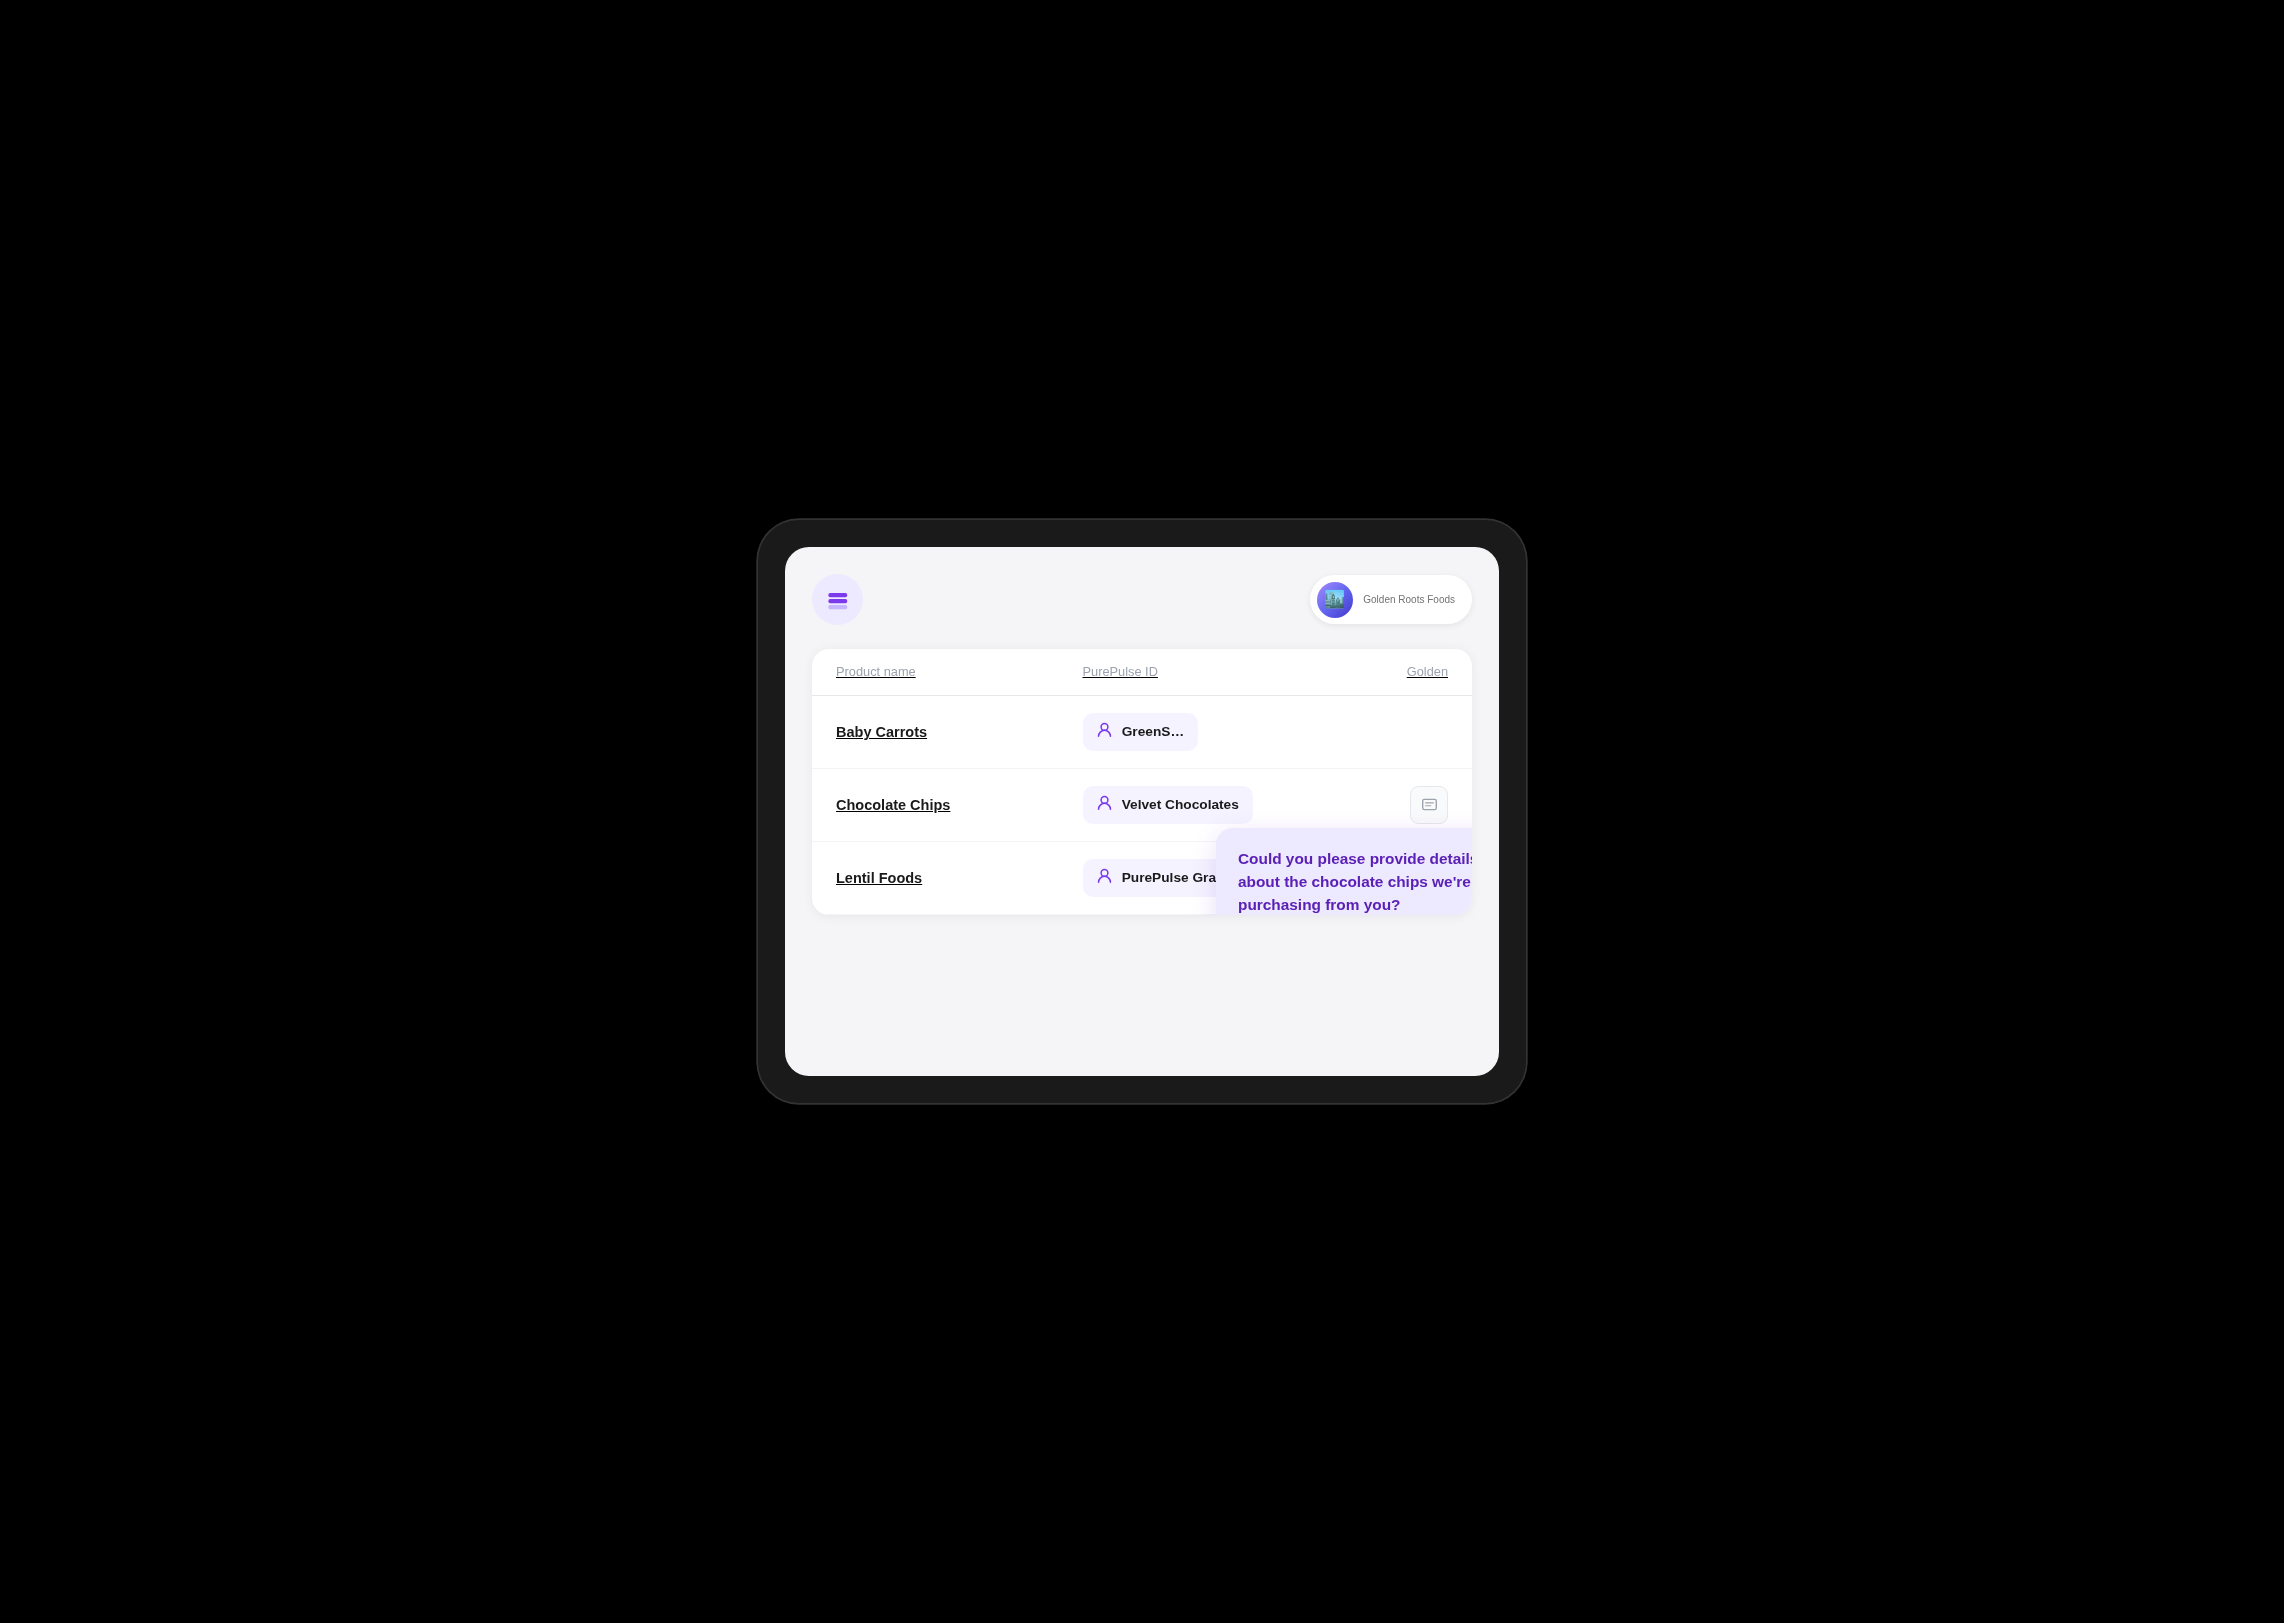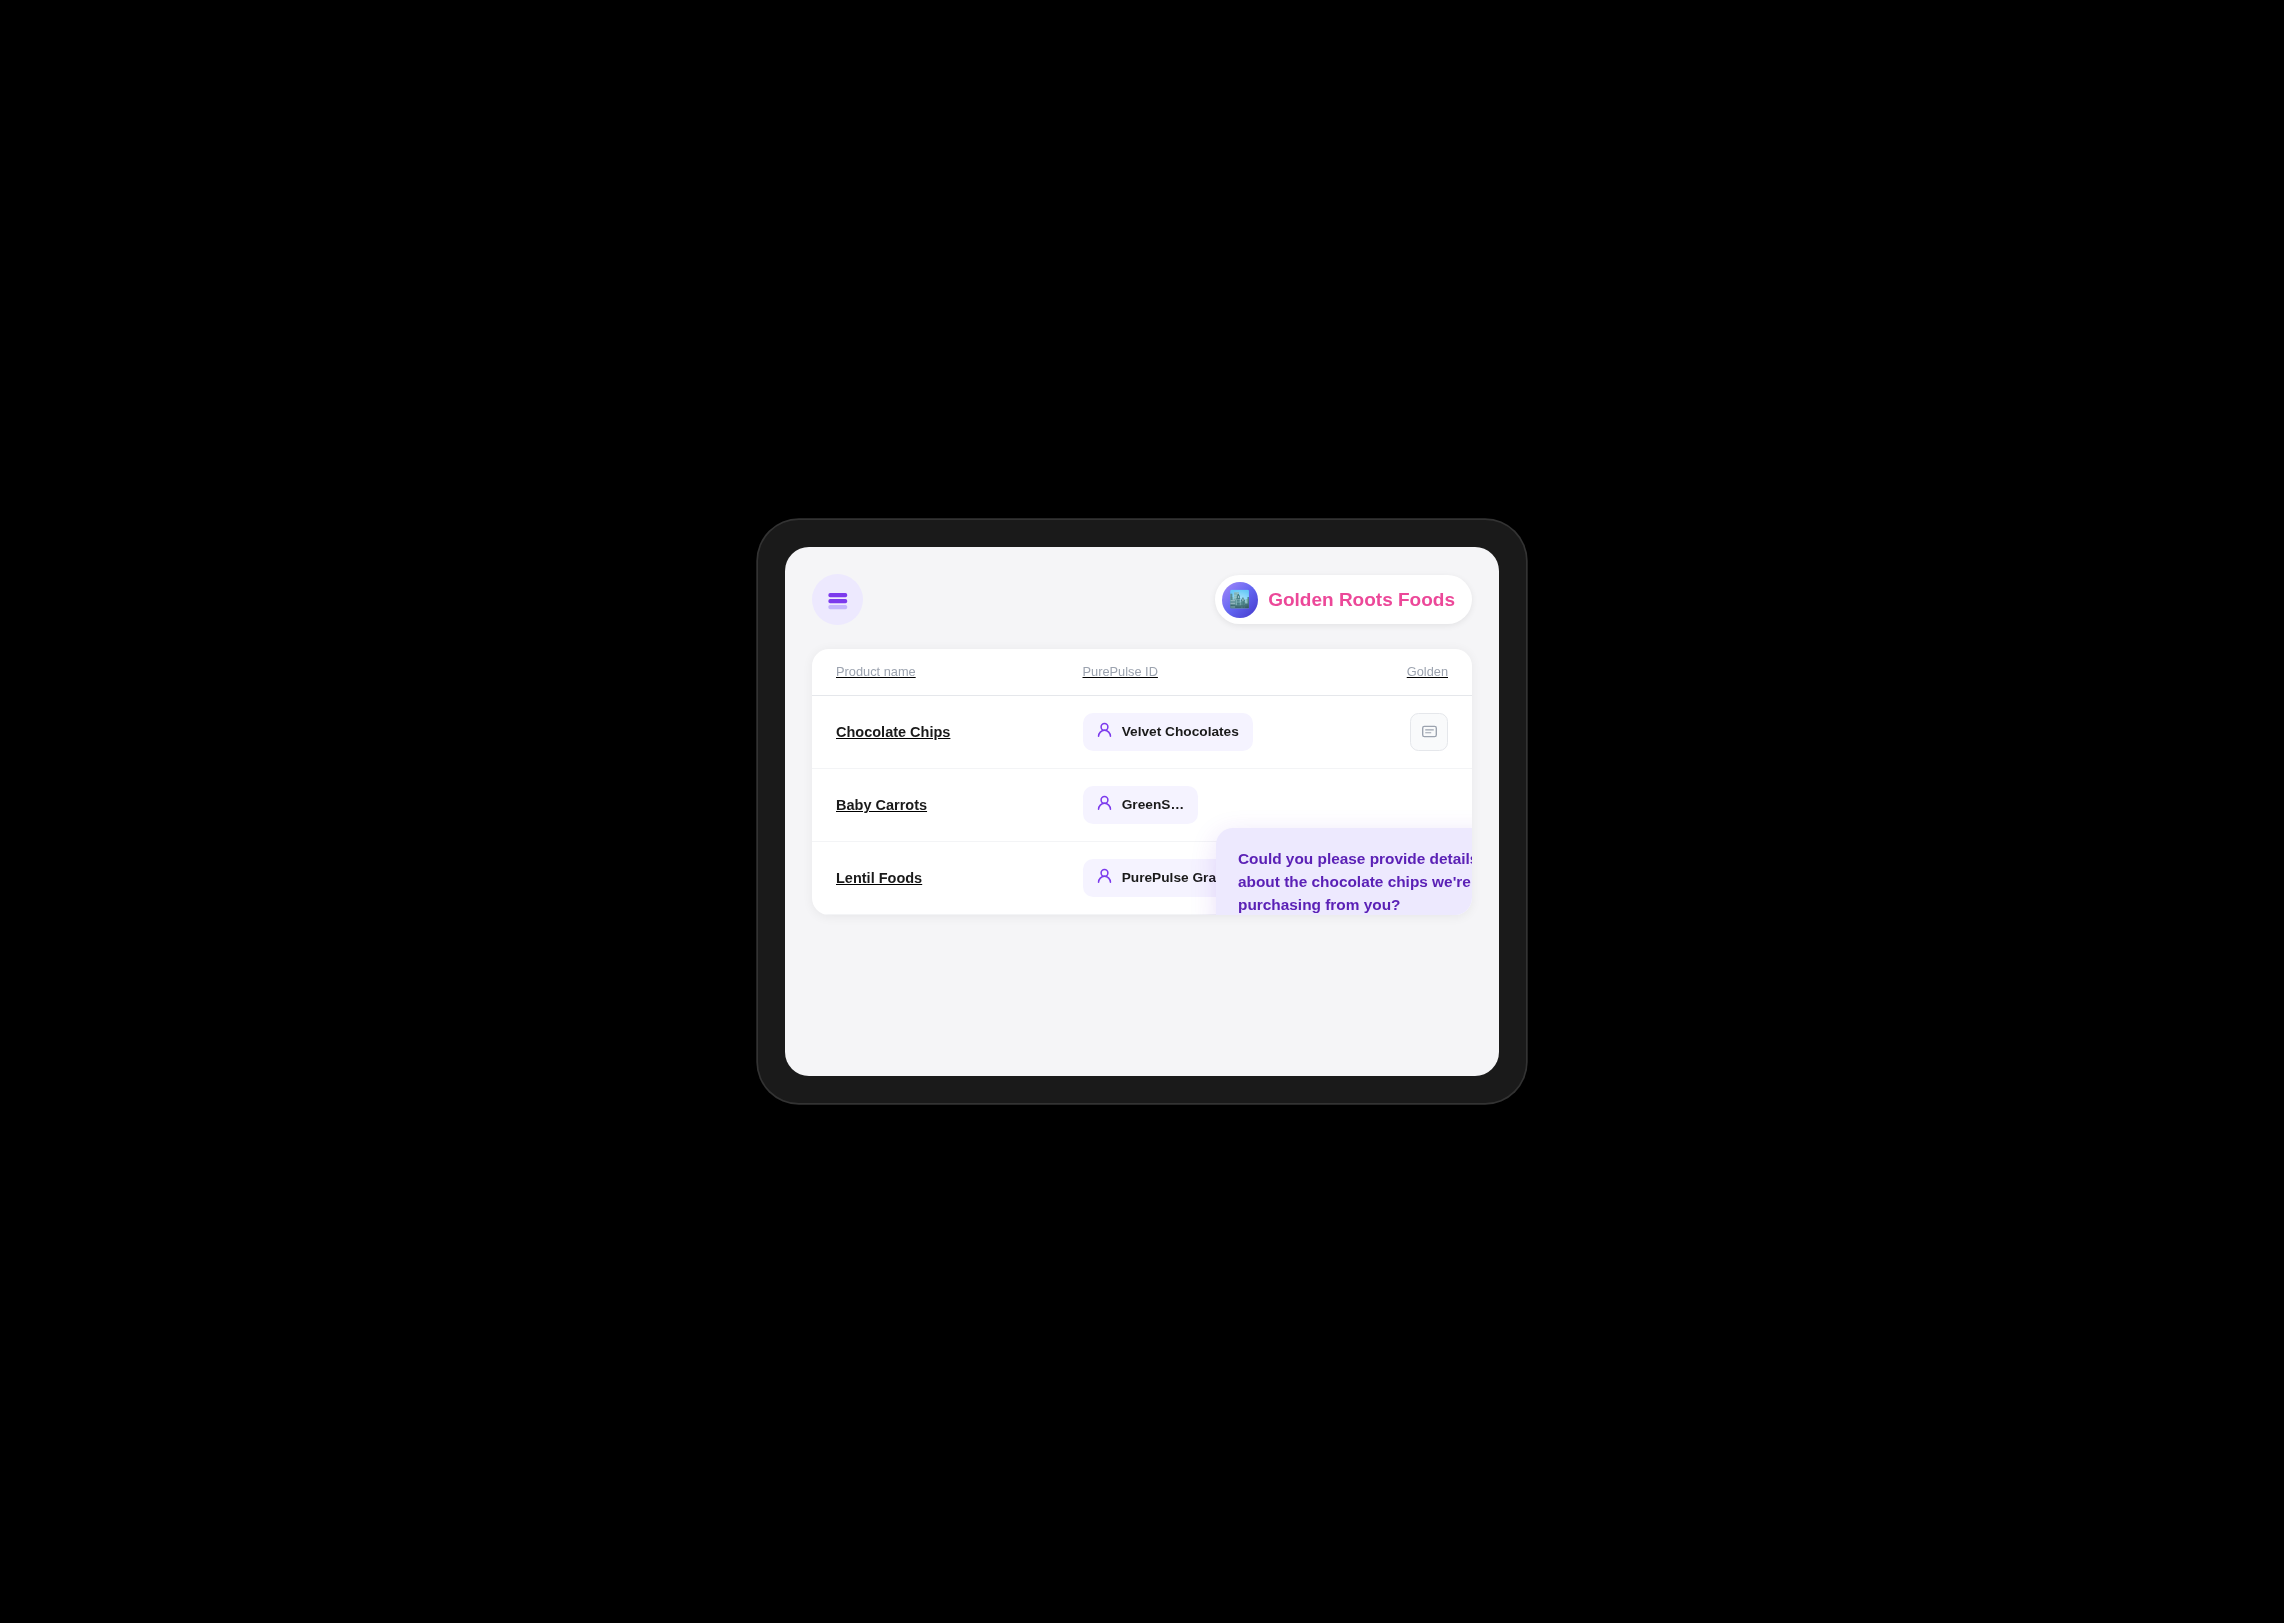--- a/index.html
+++ b/index.html
@@ -72,23 +72,23 @@
       display: flex;
       align-items: center;
       justify-content: center;
     }
 
     .company-avatar-building {
       font-size: 17px;
     }
 
     .company-name {
-      font-size: 19px;
-      font-weight: 700;
-      color: #ec4899;
+      font-size: 10px;
+      font-weight: 400;
+      color: #737373;
     }
 
     
     .table-container {
       background: #fff;
       border-radius: 17px;
       overflow: hidden;
       box-shadow: 0 1.7px 10.2px rgba(0,0,0,0.06);
       position: relative;
       text-decoration: underline;
@@ -230,57 +230,57 @@
 
     <div class="table-container">
 
       <div class="table-header">
         <div class="table-header-cell">Product name</div>
         <div class="table-header-cell">PurePulse ID</div>
         <div class="table-header-cell">Golden</div>
       </div>
 
       <div class="table-row">
+        <div class="product-name">Baby Carrots</div>
+        <div>
+          <div class="reference-partial">
+            <span class="user-icon">
+              <svg width="17" height="17" viewBox="0 0 20 20" fill="none">
+                <circle cx="10" cy="7" r="4" stroke="#7c3aed" stroke-width="1.8"></circle>
+                <path d="M3 18c0-3.866 3.134-7 7-7s7 3.134 7 7" stroke="#7c3aed" stroke-width="1.8" stroke-linecap="round"></path>
+              </svg>
+            </span>
+            <span class="reference-name">GreenS…</span>
+          </div>
+        </div>
+        <div class="message-btn">
+        </div>
+      </div>
+
+      <div class="table-row">
         <div class="product-name">Chocolate Chips</div>
         <div>
           <div class="reference-badge">
             <span class="user-icon">
               <svg width="17" height="17" viewBox="0 0 20 20" fill="none">
                 <circle cx="10" cy="7" r="4" stroke="#7c3aed" stroke-width="1.8"></circle>
                 <path d="M3 18c0-3.866 3.134-7 7-7s7 3.134 7 7" stroke="#7c3aed" stroke-width="1.8" stroke-linecap="round"></path>
               </svg>
             </span>
             <span class="reference-name">Velvet Chocolates</span>
           </div>
         </div>
         <div class="message-btn">
           <div class="message-icon-btn">
             <svg width="17" height="17" viewBox="0 0 20 20" fill="none">
               <rect x="2" y="4" width="16" height="12" rx="2" stroke="#9ca3af" stroke-width="1.6"></rect>
               <line x1="5" y1="8" x2="15" y2="8" stroke="#9ca3af" stroke-width="1.4"></line>
               <line x1="5" y1="11.5" x2="12" y2="11.5" stroke="#9ca3af" stroke-width="1.4"></line>
             </svg>
           </div>
-        </div>
-      </div>
-
-      <div class="table-row">
-        <div class="product-name">Baby Carrots</div>
-        <div>
-          <div class="reference-partial">
-            <span class="user-icon">
-              <svg width="17" height="17" viewBox="0 0 20 20" fill="none">
-                <circle cx="10" cy="7" r="4" stroke="#7c3aed" stroke-width="1.8"></circle>
-                <path d="M3 18c0-3.866 3.134-7 7-7s7 3.134 7 7" stroke="#7c3aed" stroke-width="1.8" stroke-linecap="round"></path>
-              </svg>
-            </span>
-            <span class="reference-name">GreenS…</span>
-          </div>
-        </div>
-        <div class="message-btn">
         </div>
       </div>
 
       <div class="table-row">
         <div class="product-name">Lentil Foods</div>
         <div>
           <div class="reference-badge">
             <span class="user-icon">
               <svg width="17" height="17" viewBox="0 0 20 20" fill="none">
                 <circle cx="10" cy="7" r="4" stroke="#7c3aed" stroke-width="1.8"></circle>

